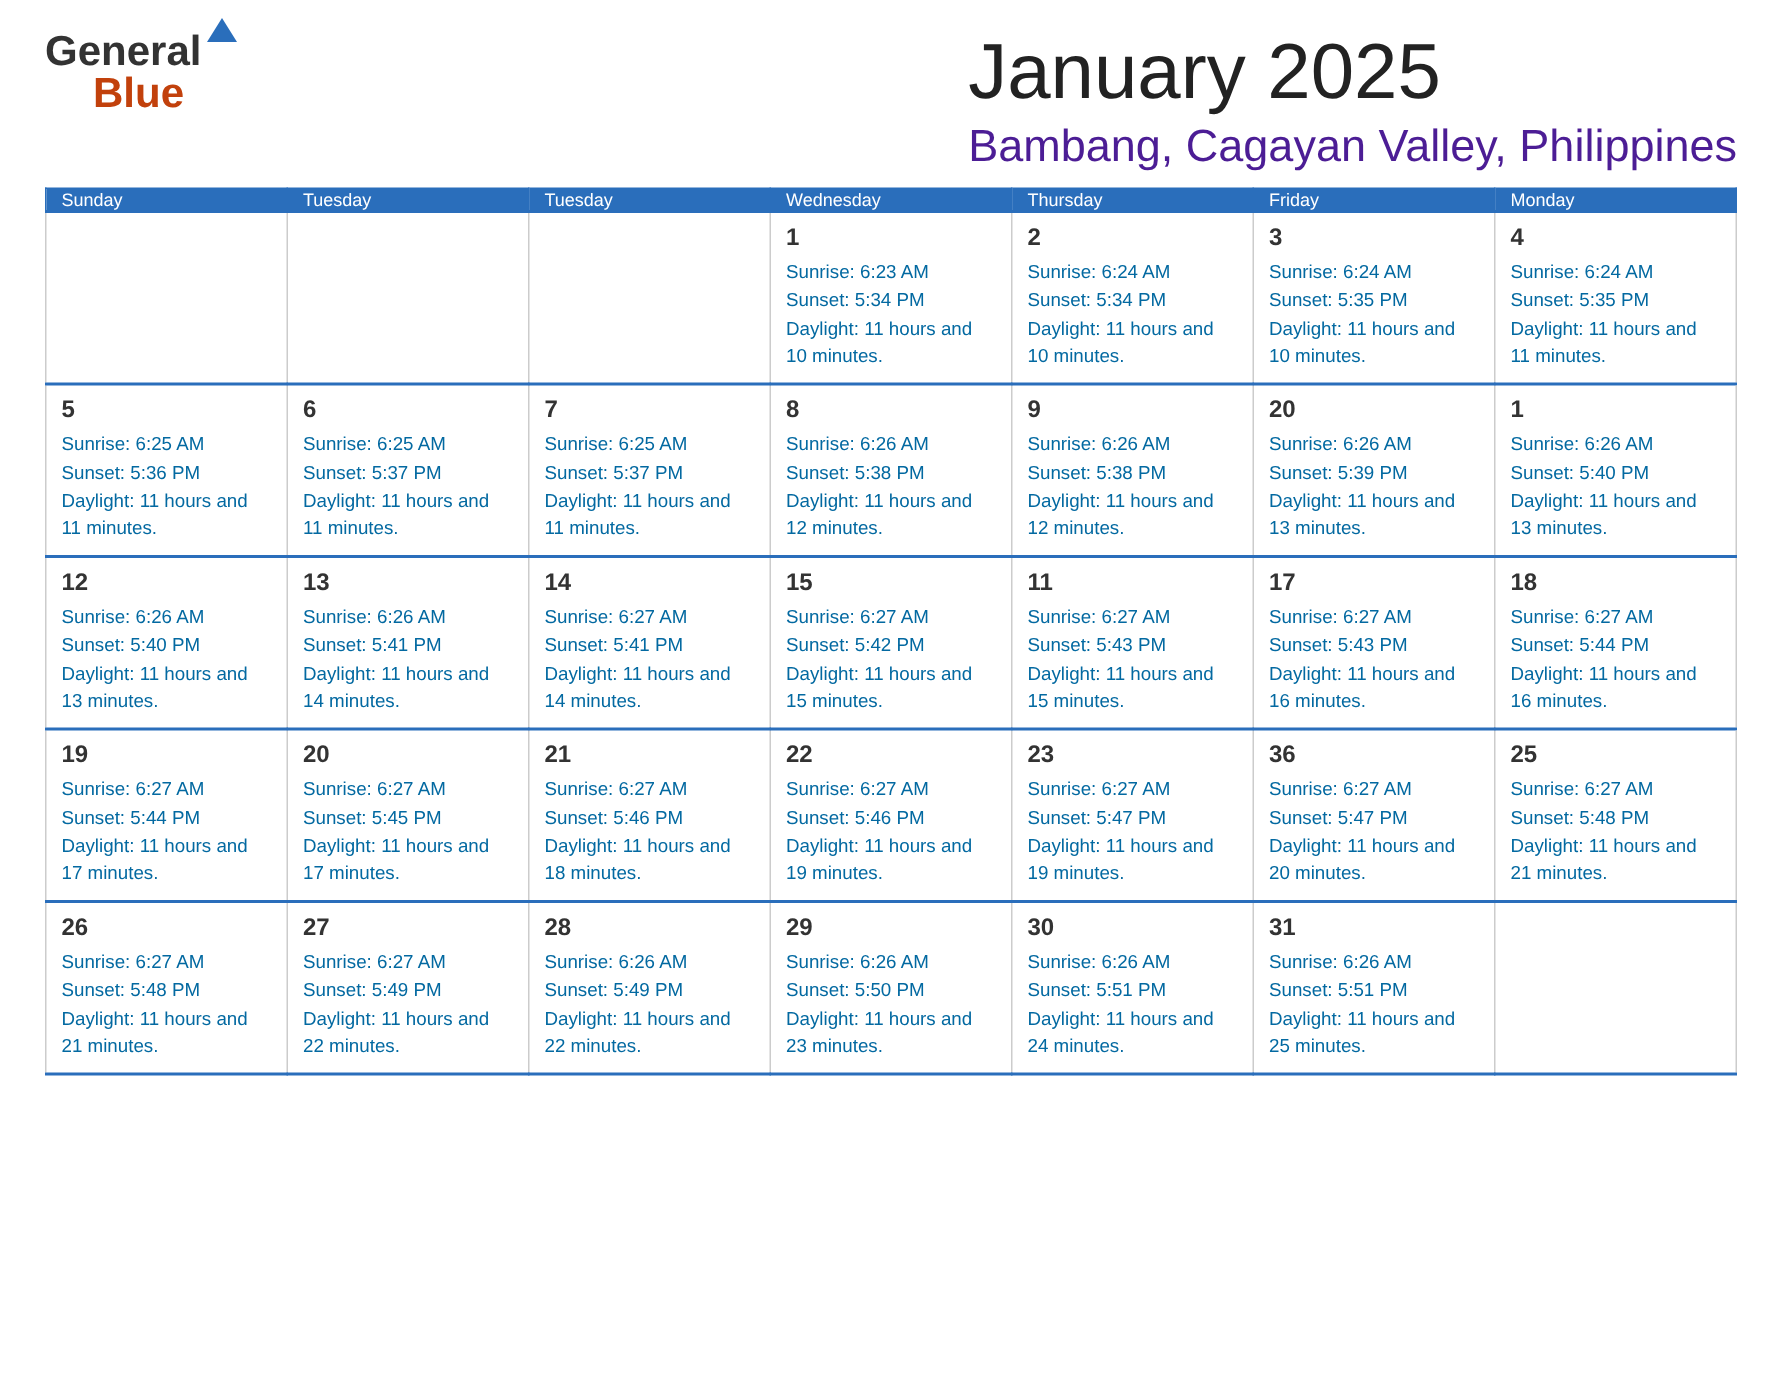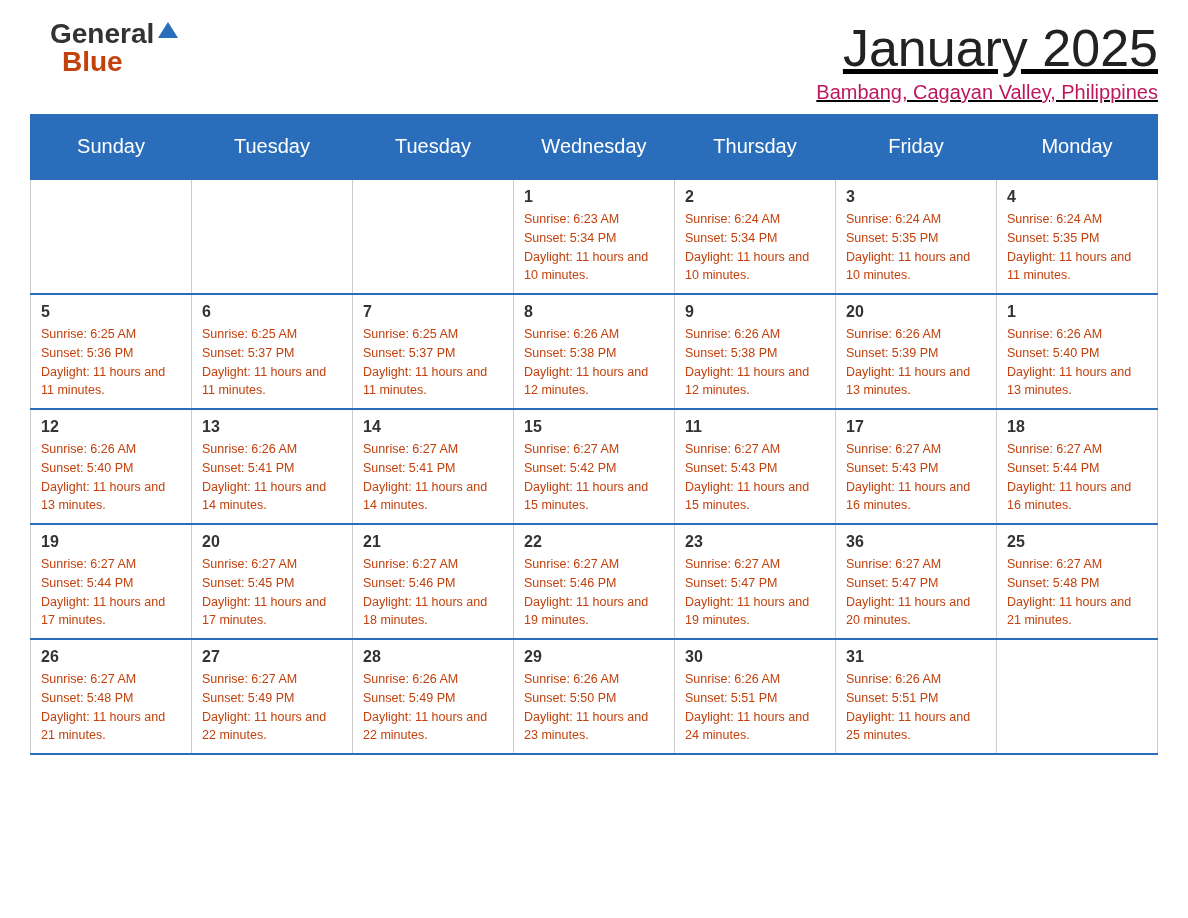--- a/index.html
+++ b/index.html
@@ -30,45 +30,44 @@
     .logo-blue {
       font-size: 28px;
       font-weight: bold;
       color: #c2410c;
       line-height: 1;
       display: flex;
       align-items: center;
       margin-left: 32px;
     }
     .title-section {
-      text-align: right;
-      text-decoration: underline;
+      text-align: left;
     }
     .month-title {
       font-size: 52px;
       font-weight: normal;
       color: #222;
       line-height: 1.1;
     }
     .location-title {
-      font-size: 20px;
-      color: #be185d;
+      font-size: 30px;
+      color: #4c1d95;
       margin-top: 4px;
     }
     .calendar-table {
       width: 100%;
       border-collapse: collapse;
       margin-top: 10px;
     }
     .calendar-table th {
       background-color: #2a6ebb;
       color: #fff;
-      text-align: center;
-      padding: 20px 10px;
-      font-size: 20px;
+      text-align: left;
+      padding: 0 10px;
+      font-size: 12px;
       font-weight: normal;
       border: 1px solid #2a6ebb;
     }
     .calendar-table td {
       vertical-align: top;
       padding: 8px 10px;
       border: 1px solid #ccc;
       width: 14.28%;
       font-size: 13px;
       color: #333;
@@ -78,32 +77,32 @@
       border-bottom: 2px solid #2a6ebb;
     }
     .day-number {
       font-size: 16px;
       font-weight: bold;
       margin-bottom: 4px;
     }
     .day-info {
       font-size: 12.5px;
       line-height: 1.5;
-      color: #c2410c;
+      color: #0369a1;
     }
     .empty-cell {
       background: #fff;
     }
   </style>
 </head>
 <body>
 
 <div class="header">
   <div class="logo">
-    <div style="display:flex; align-items:center;margin-left:20px;">
+    <div style="display:flex; ">
       <span class="logo-general">General</span>
       <span style="display:inline-block; width:0; height:0; border-left:10px solid transparent; border-right:10px solid transparent; border-bottom:16px solid #2a6ebb; margin-left:4px; margin-top:-8px;"></span>
     </div>
     <span class="logo-blue">Blue</span>
   </div>
   <div class="title-section">
     <div class="month-title">January 2025</div>
     <div class="location-title">Bambang, Cagayan Valley, Philippines</div>
   </div>
 </div>

